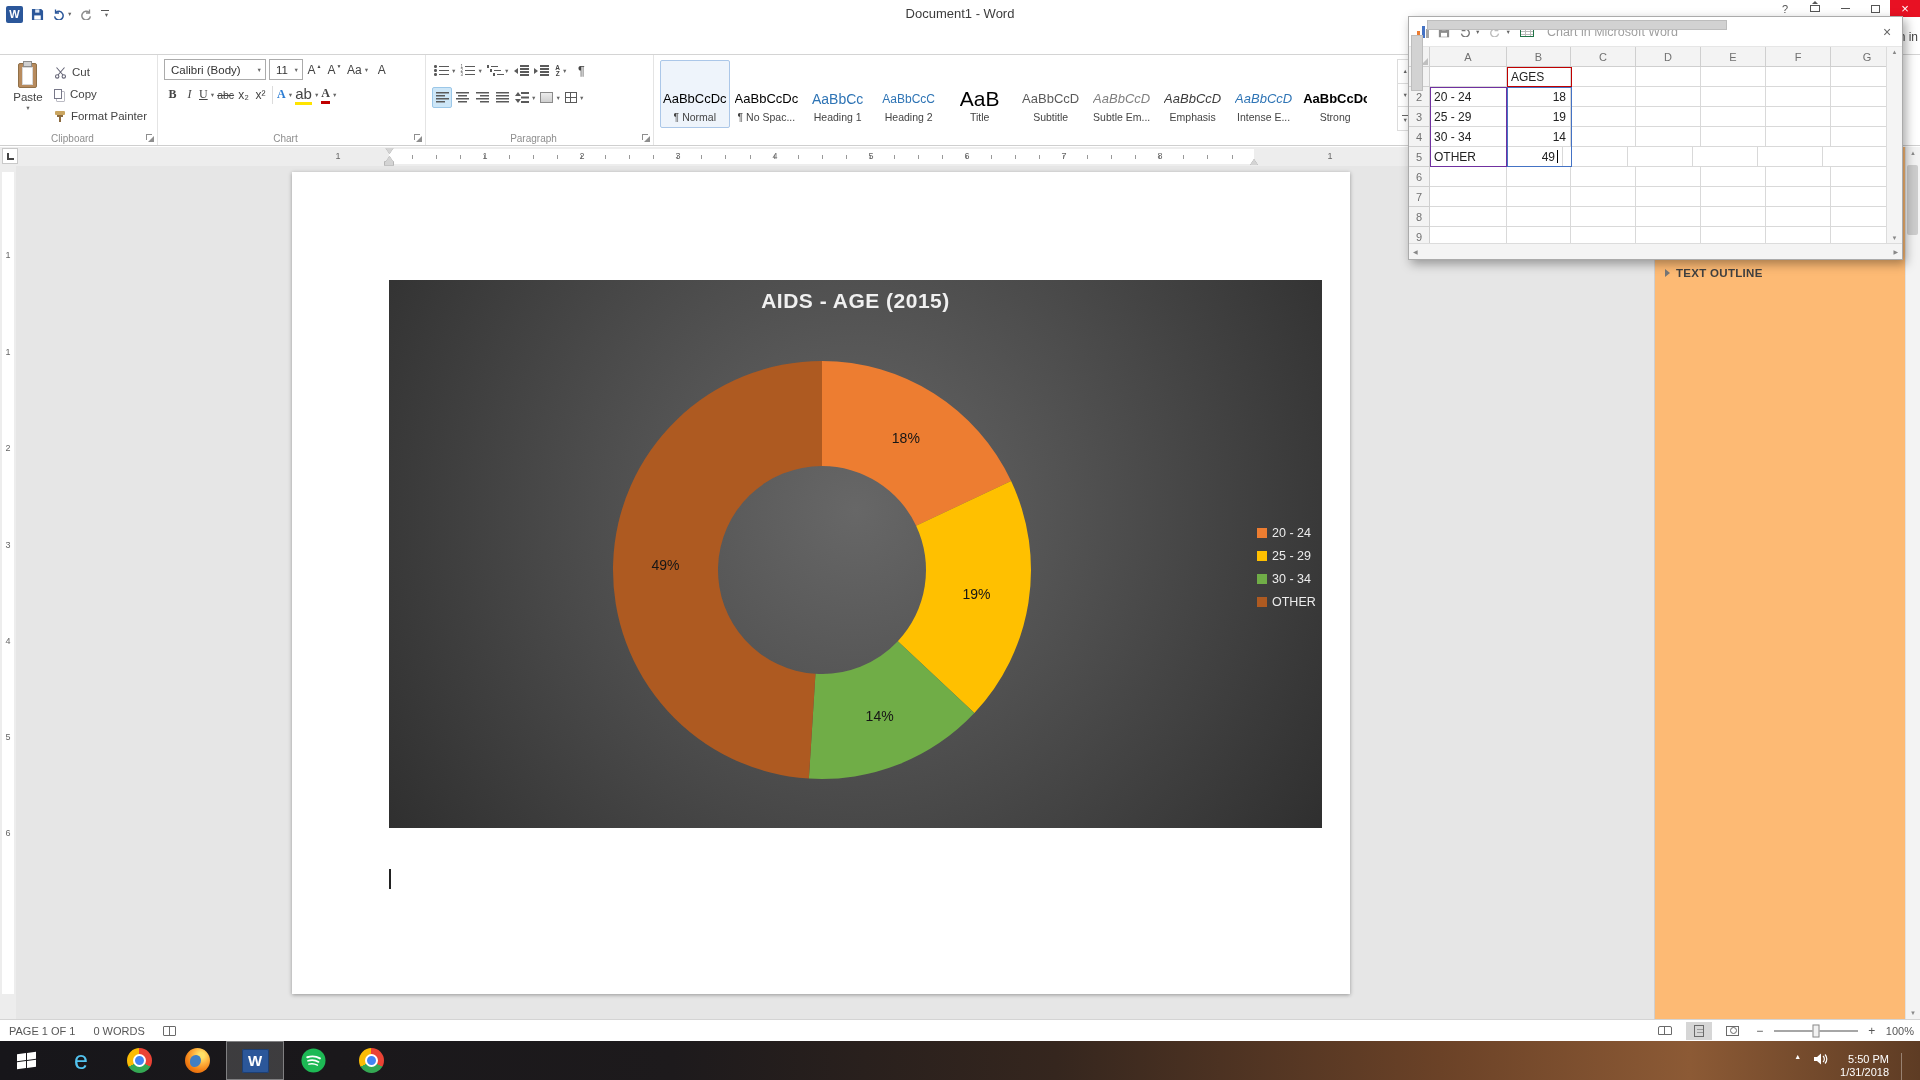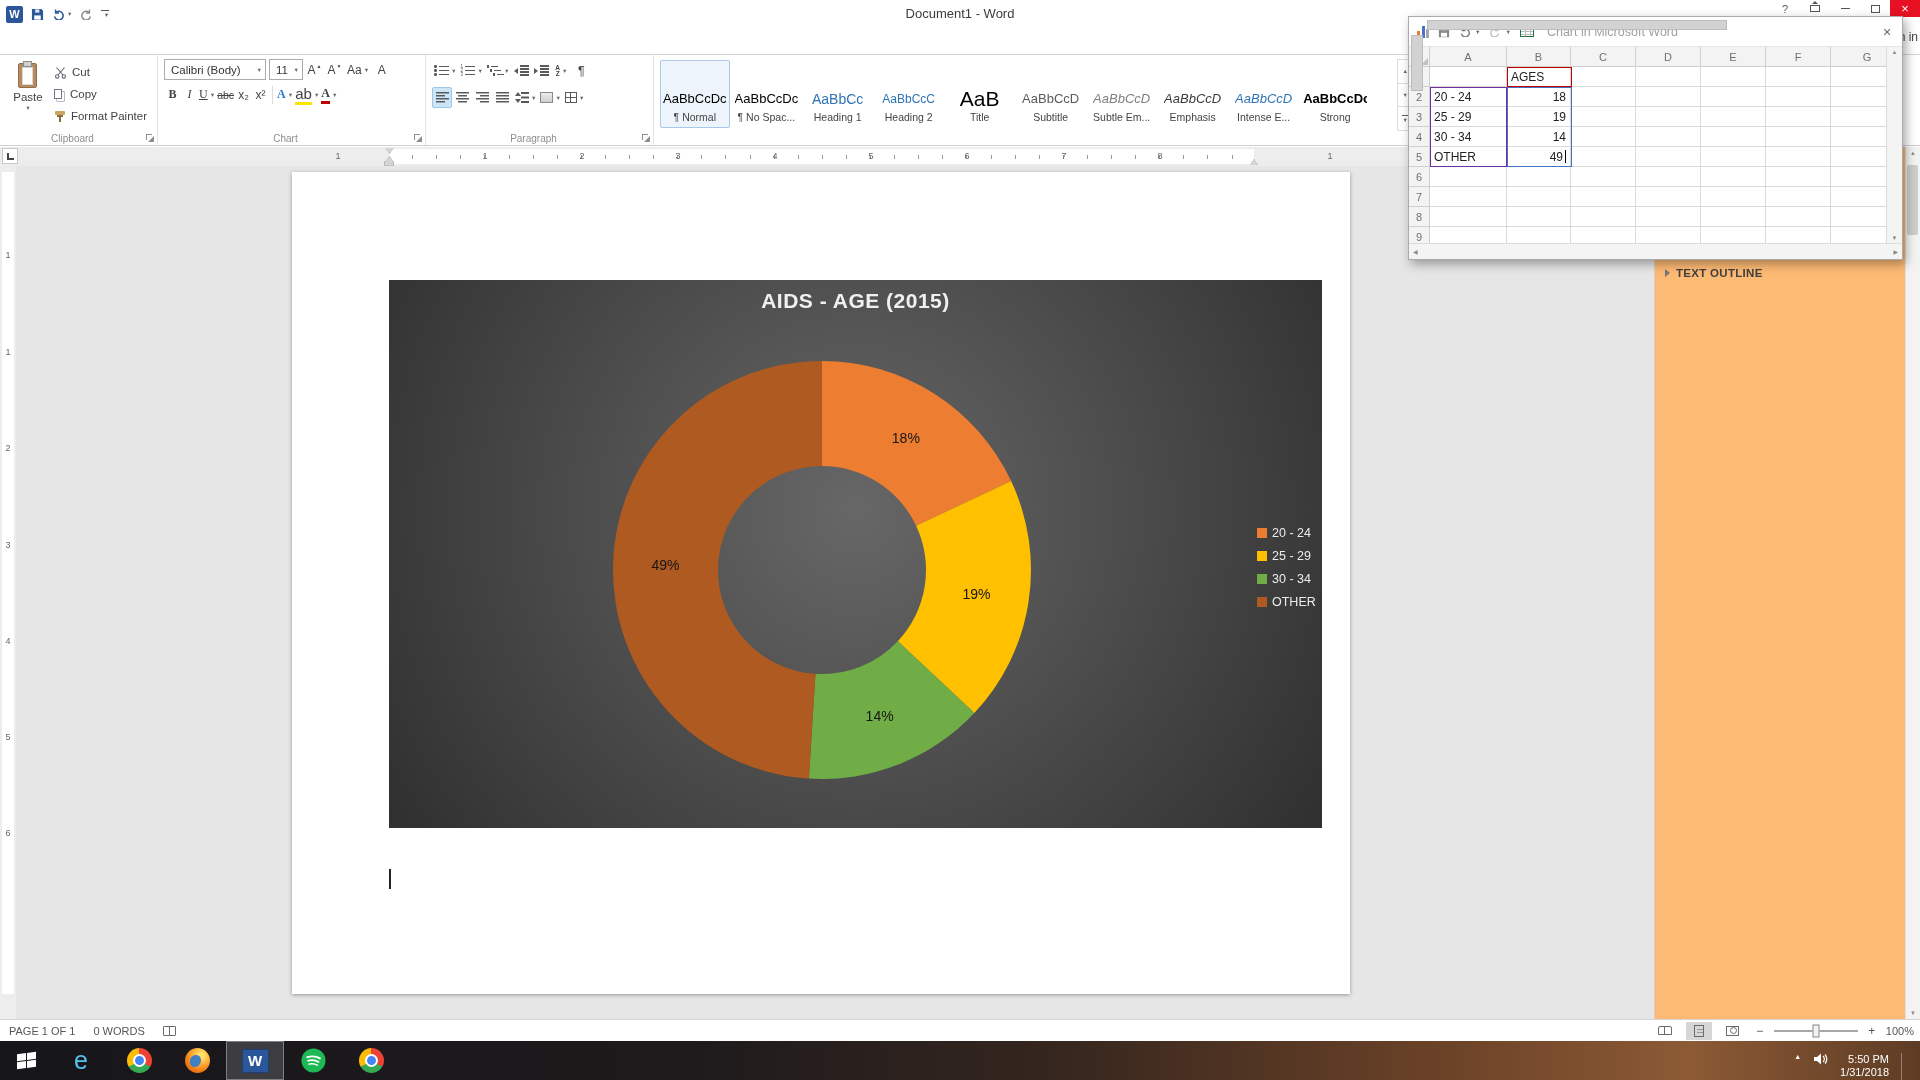--- a/index.html
+++ b/index.html
@@ -772,21 +772,21 @@
           </div>
           <div class="gc" style="width: 73px;">
             <span></span>
           </div>
         </div>
         <div class="gr">
           <div class="gc rh">5</div>
           <div class="gc" style="width: 77px;">
             <span>OTHER</span>
           </div>
-          <div class="gc num" style="width: 64px; padding-left: 27px;">
+          <div class="gc num" style="width: 56px; padding-left: 27px;">
             <span>49</span>
             <span class="tcaret"></span>
           </div>
           <div class="gc" style="width: 65px;">
             <span></span>
           </div>
           <div class="gc" style="width: 65px;">
             <span></span>
           </div>
           <div class="gc" style="width: 65px;">

